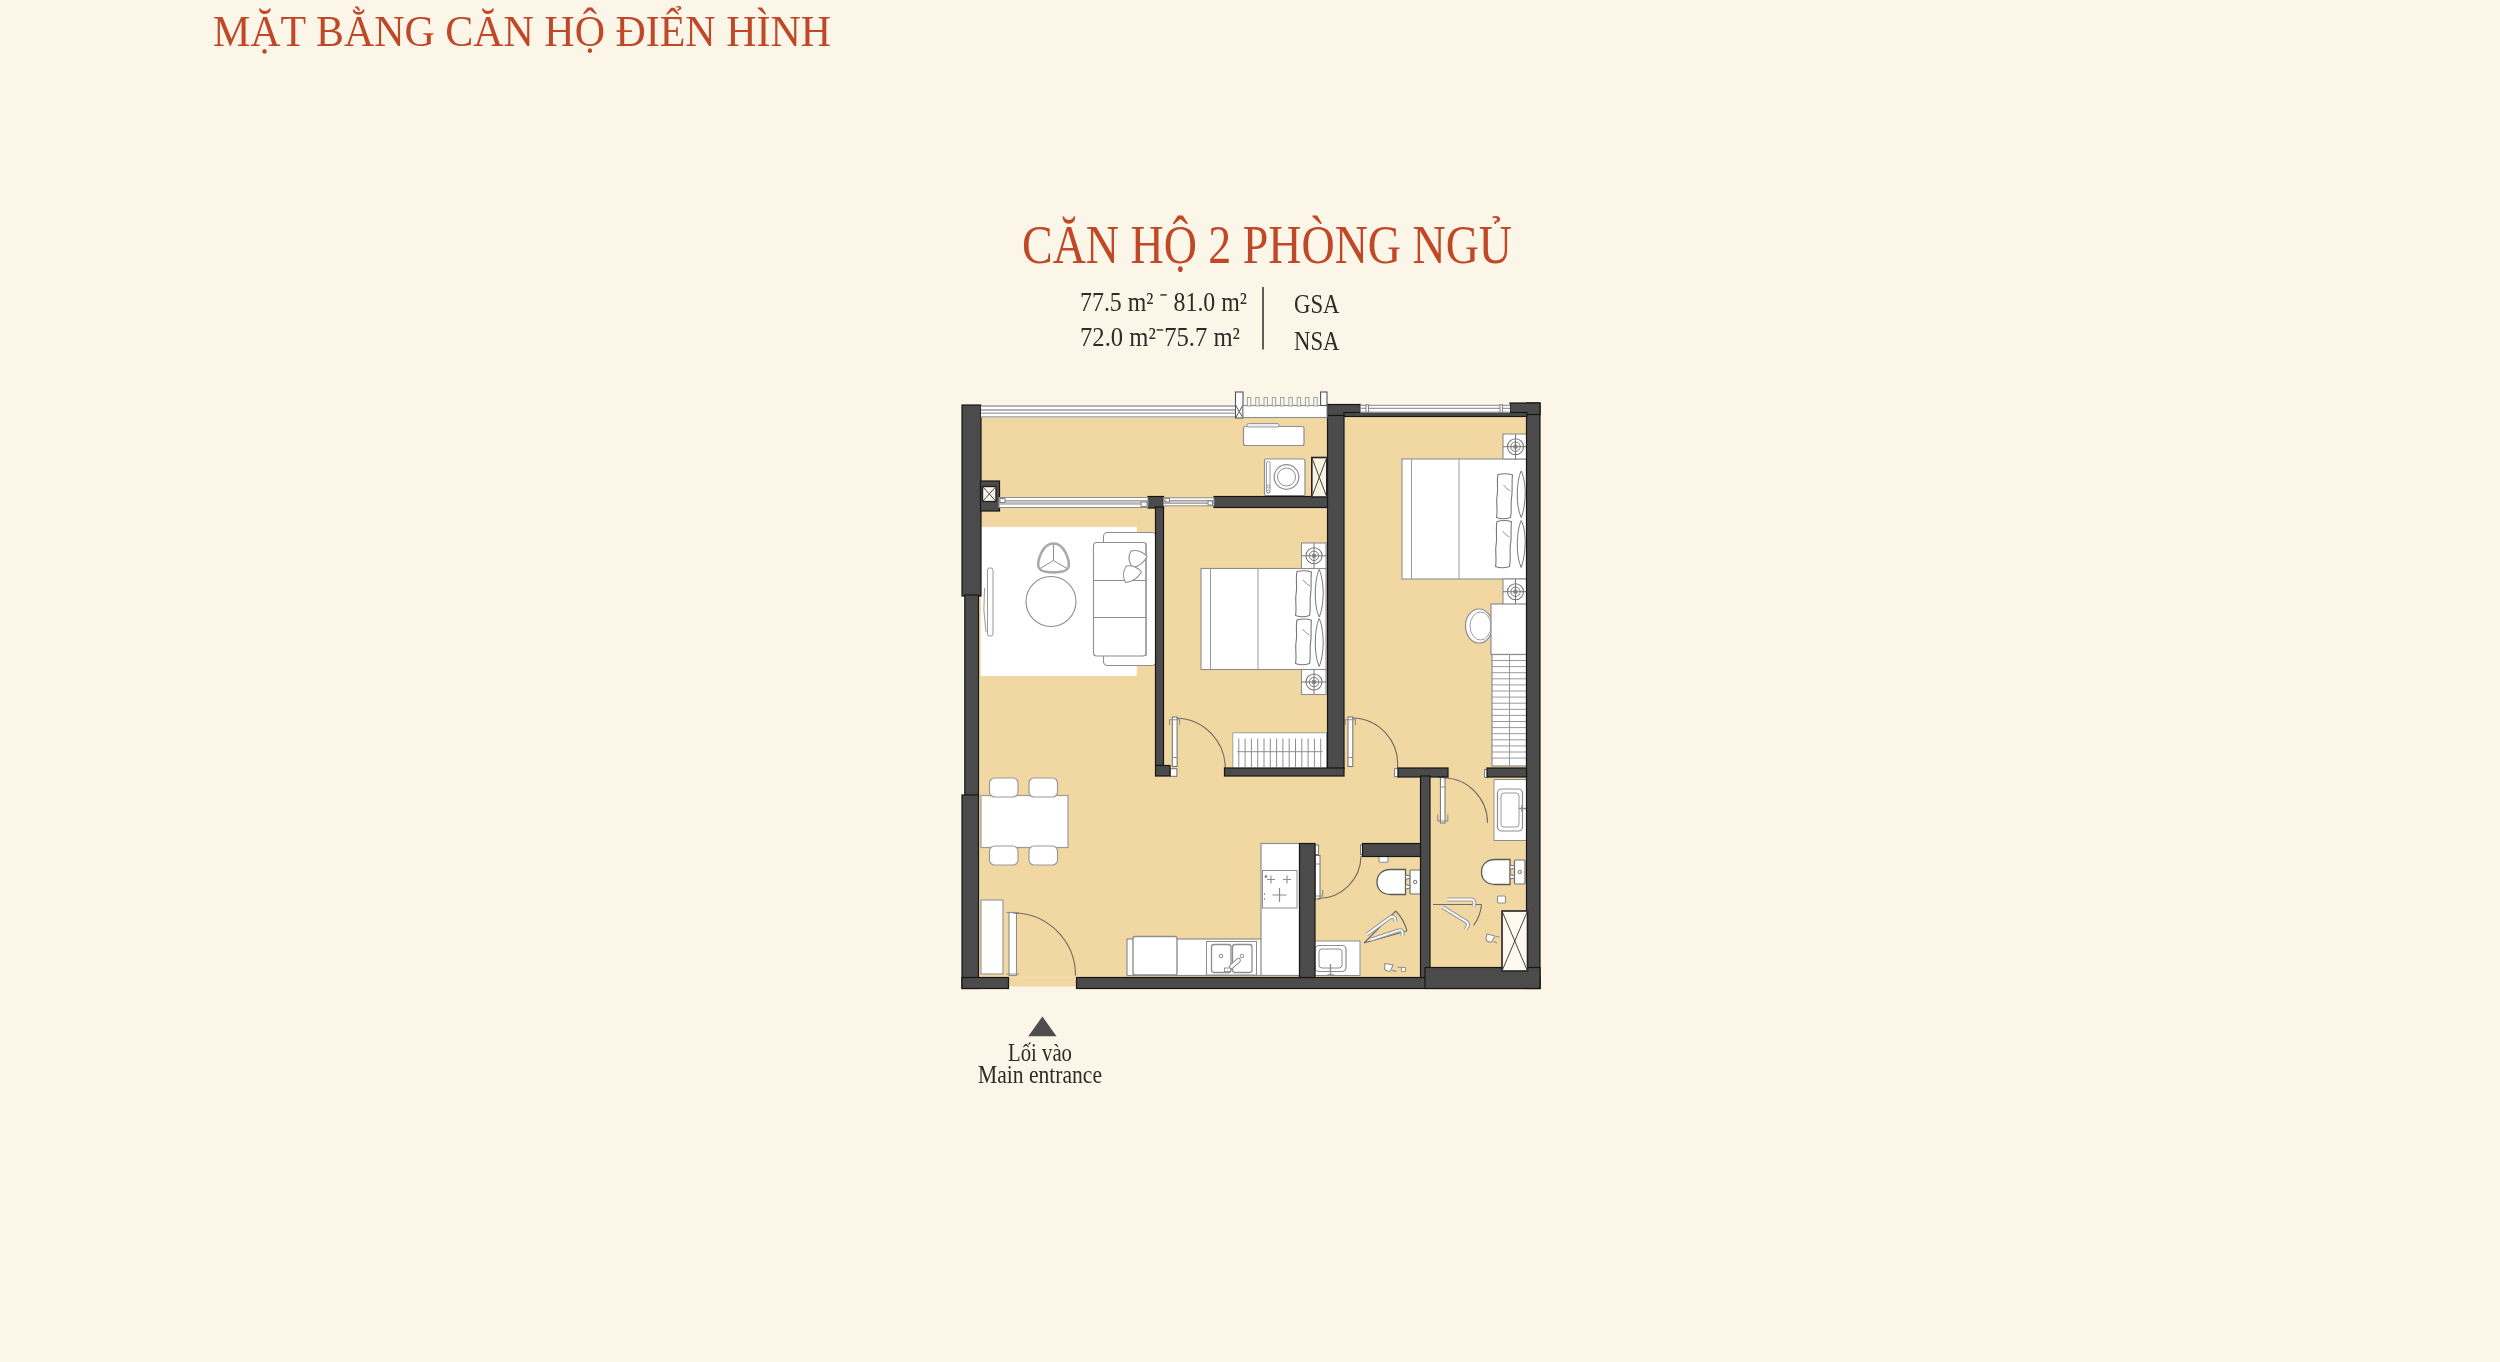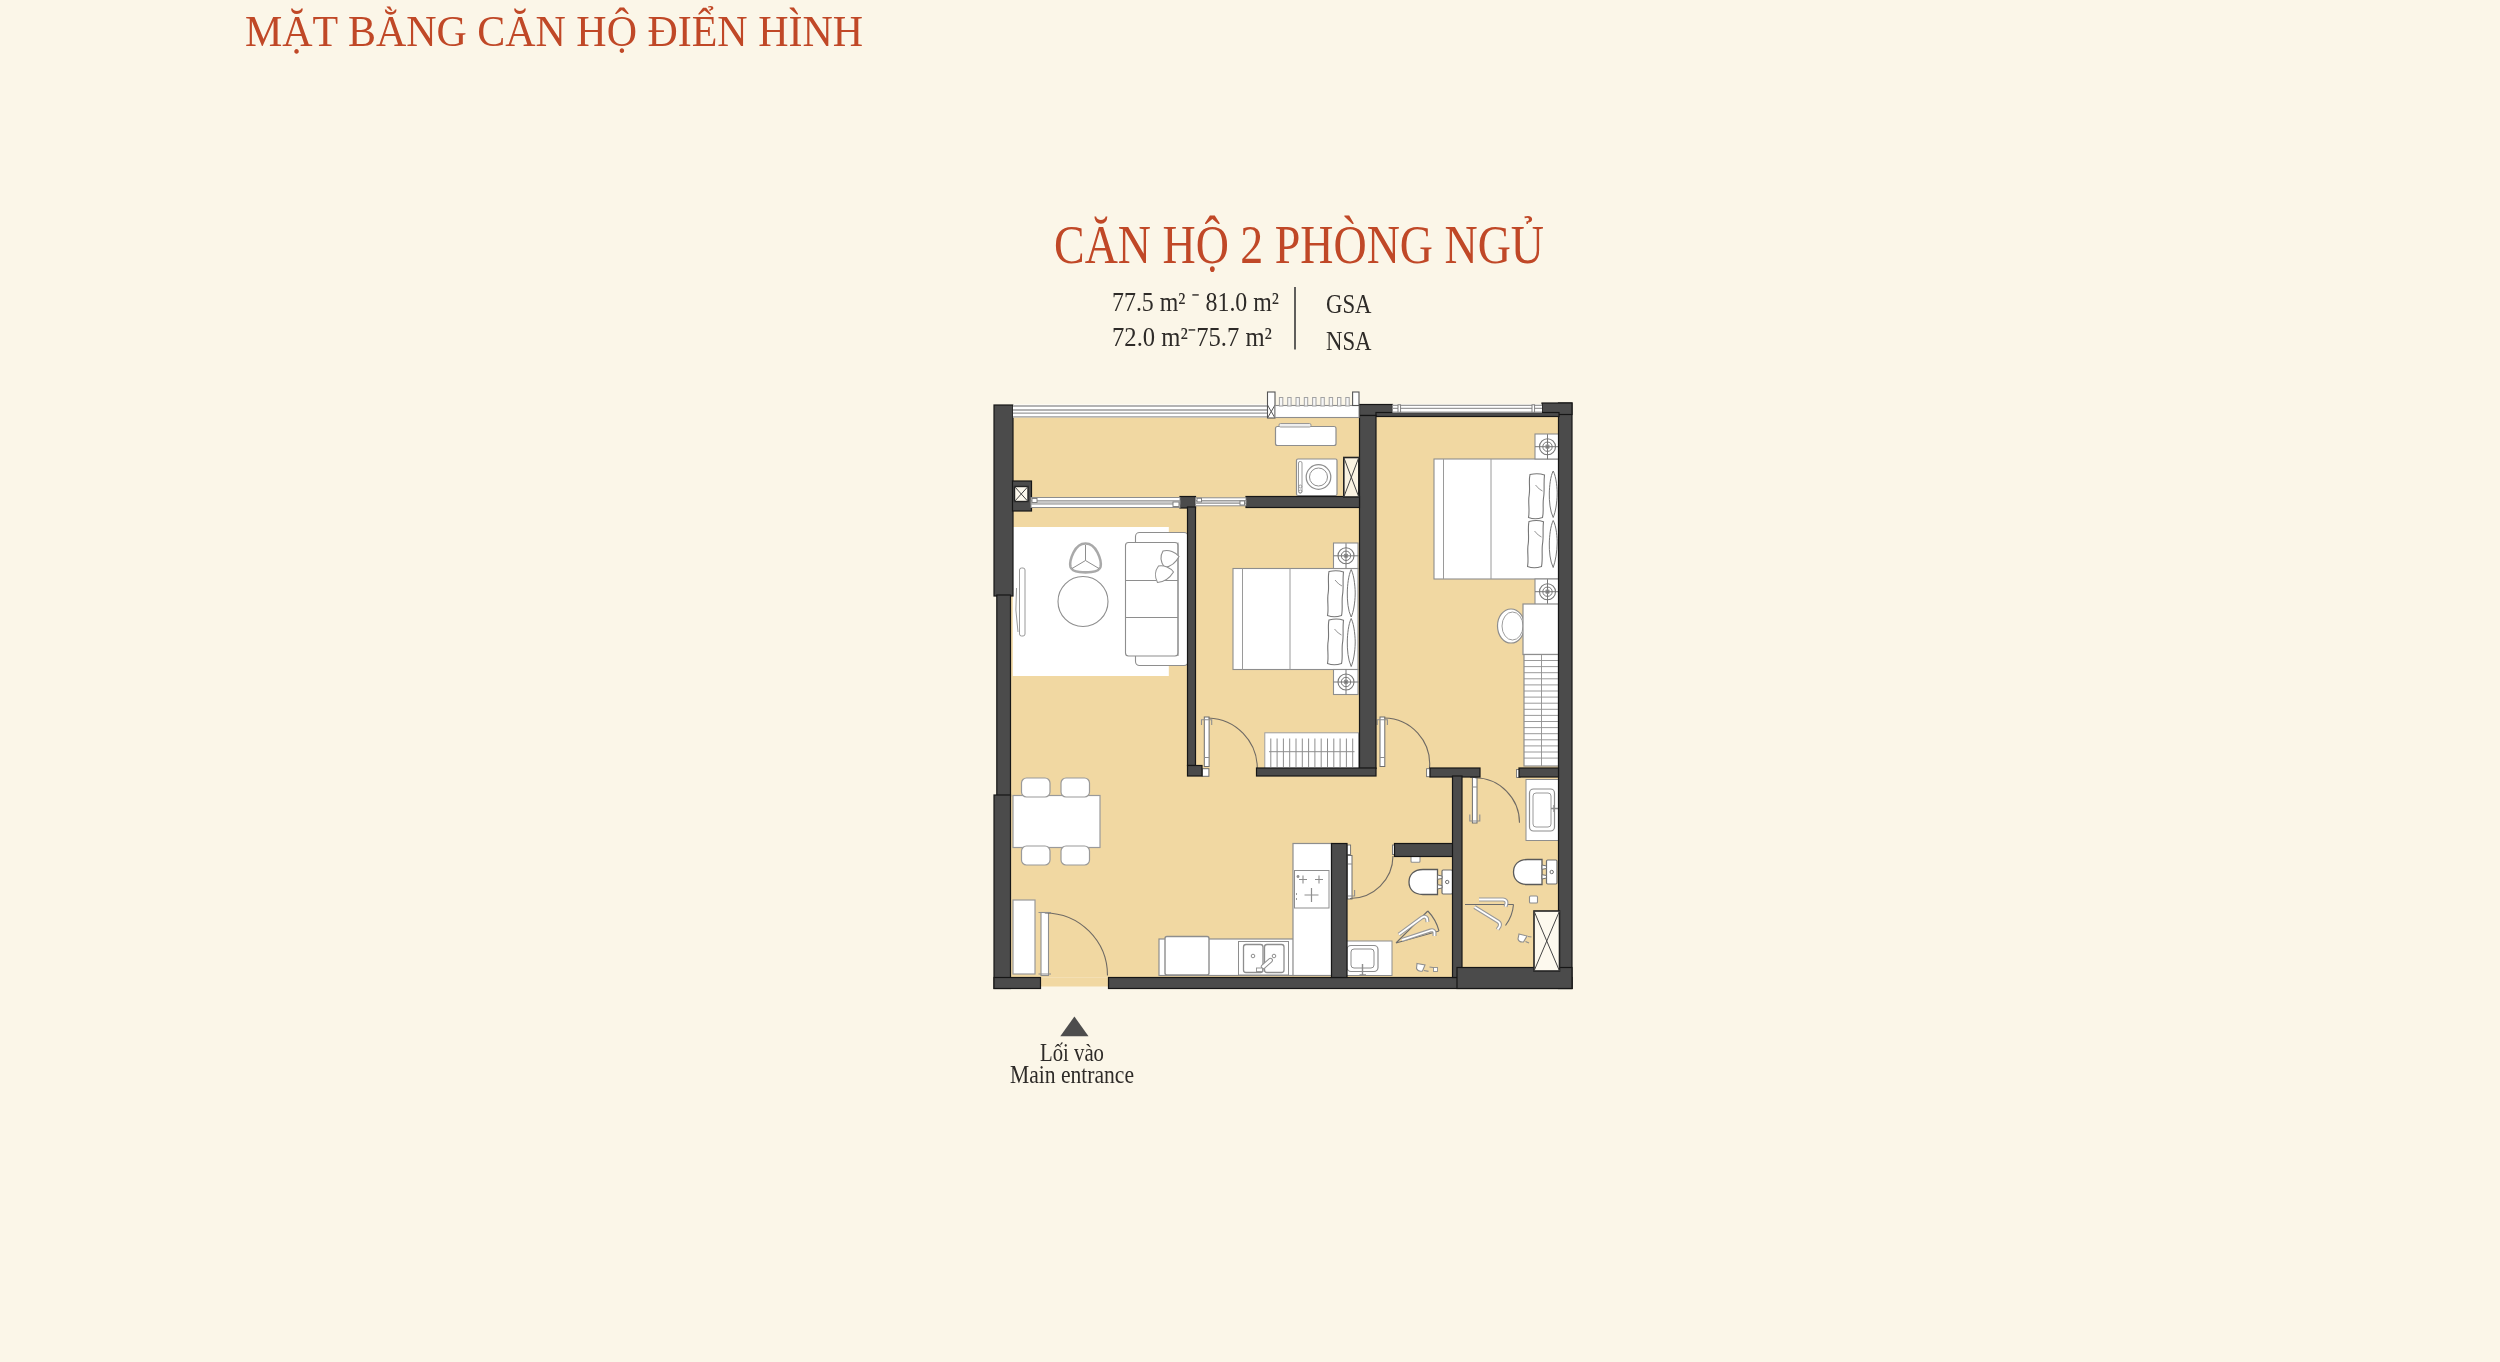--- a/index.html
+++ b/index.html
@@ -1,17 +1,17 @@
 <!DOCTYPE html>
 <html><head>
 <meta charset="utf-8">
 <style>
   html,body{margin:0;padding:0;background:#fbf6e8;}
   #page{position:relative;width:2304px;height:1362px;background:#a3a3a3;overflow:hidden;
-        font-family:"Liberation Serif", serif;margin-left:32px;}
+        font-family:"Liberation Serif", serif;}
   svg{display:block;}
 </style>
 </head>
 <body>
 <div id="page">
 <svg width="2500" height="1362" viewBox="0 0 2500 1362">
 <defs>
   <g id="lamp">
     <circle r="8" fill="none" stroke="#777777" stroke-width="1.1"></circle>
     <circle r="4.7" fill="none" stroke="#777777" stroke-width="1"></circle>

